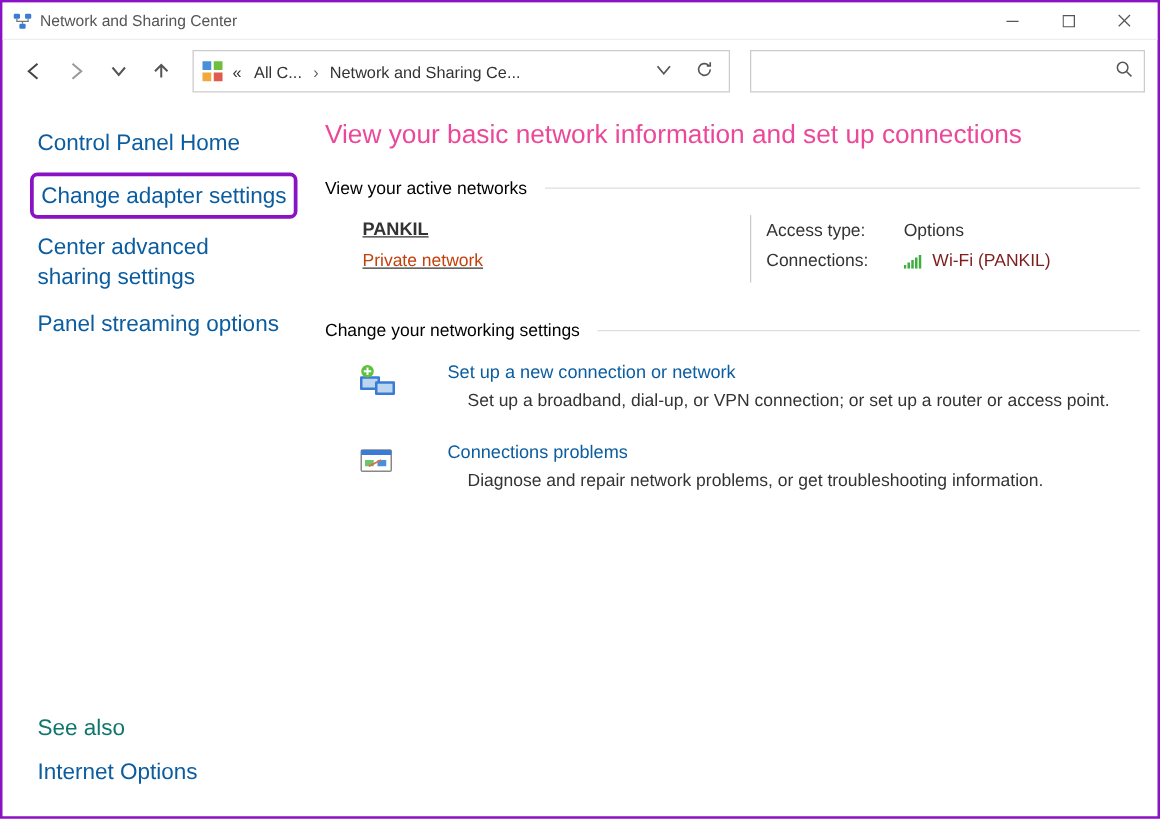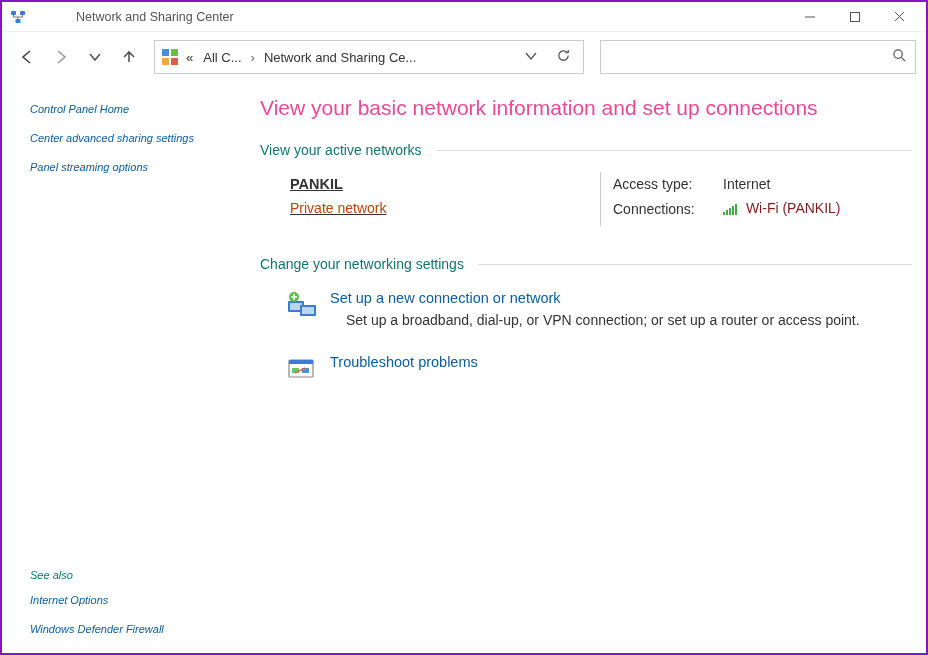--- a/index.html
+++ b/index.html
@@ -14,21 +14,20 @@
     border: 2px solid #8a12c4;
     overflow: hidden;
   }
   .titlebar {
     height: 30px;
     display: flex;
     align-items: center;
     padding: 0 4px 0 8px;
     background: #fff;
     border-bottom: 1px solid #eee;
-    gap: 44px;
   }
   .titlebar .appicon {
     width: 16px; height: 16px;
     margin-right: 6px;
     position: relative;
   }
   .appicon svg { display:block; }
   .titlebar .title {
     flex: 1;
     color: #555;
@@ -90,22 +89,21 @@
   .searchbox .sicon { color:#555; }
   .body {
     display: flex;
     height: calc(100% - 80px);
   }
   .sidebar {
     width: 250px;
     padding: 20px 12px 10px 28px;
     display: flex;
     flex-direction: column;
-    font-size: 11px;
-    font-style: italic;
+    font-size: 18px;
   }
   .sidelink {
     color: #0b5da0;
     margin-bottom: 14px;
     line-height: 1.35;
     cursor: pointer;
     width: fit-content;
   }
   .sidelink.highlight {
     border: 3px solid #8a12c4;
@@ -130,21 +128,21 @@
     font-size: 21px;
     font-weight: 400;
     margin-bottom: 22px;
   }
   .section {
     display: flex;
     align-items: center;
     margin-bottom: 16px;
   }
   .section-label {
-    color: #0f766e;
+    color: #000000;
     font-size: 14px;
     padding-right: 10px;
     white-space: nowrap;
   }
   .hr {
     flex: 1;
     height: 1px;
     background: #ddd;
     margin-left: 4px;
   }
@@ -168,31 +166,32 @@
   .netinfo-divider {
     width: 1px;
     background: #ccc;
     align-self: stretch;
     margin: -4px 0 0 0;
   }
   .netinfo-right {
     padding-left: 12px;
     font-size: 14px;
   }
-  .row { display:flex; margin-bottom:8px;align-items:center; }
+  .row { display:flex; margin-bottom:8px; }
   .row .lbl { width: 110px; color:#333; }
   .row .val { color:#333; }
   .linkblue { color:#7f1d1d; cursor:pointer; }
   .sigicon { display:inline-block; vertical-align:-2px; margin-right:4px; }
   .settings-list {
     padding: 2px 0 0 26px;
   }
   .setting-item {
     display: flex;
     margin-bottom: 26px;
+    gap: 28px;
   }
   .setting-icon {
     width: 32px; height: 32px;
     margin-right: 12px;
     margin-top: 2px;
     flex-shrink: 0;
   }
   .setting-title {
     color: #0b5da0;
     font-size: 14.5px;
@@ -294,46 +293,46 @@
           <circle cx="6.5" cy="6.5" r="4.5" fill="none" stroke="#555" stroke-width="1.3"></circle>
           <line x1="10" y1="10" x2="14" y2="14" stroke="#555" stroke-width="1.3"></line>
         </svg>
     </span>
   </div>
 </div>
 
 <div class="body">
   <div class="sidebar">
     <div class="sidelink">Control Panel Home</div>
+    <div class="sidelink highlight">Change adapter settings</div>
     <div class="sidelink" style="max-width:180px">Center advanced sharing settings</div>
     <div class="sidelink">Panel streaming options</div>
     <div class="spacer"></div>
     <div class="seealso">See also</div>
     <div class="sidelink">Internet Options</div>
-    <div class="sidelink" style="margin-bottom:6px">Windows Defender Firewall</div>
   </div>
 
   <div class="content">
     <div class="heading">View your basic network information and set up connections</div>
 
     <div class="section">
       <span class="section-label">View your active networks</span>
       <span class="hr"></span>
     </div>
 
     <div class="netinfo">
       <div class="netinfo-left">
         <div class="netname">PANKIL</div>
         <div class="nettype">Private network</div>
       </div>
       <div class="netinfo-divider"></div>
       <div class="netinfo-right">
         <div class="row">
           <span class="lbl">Access type:</span>
-          <span class="val">Internet</span>
+          <span class="val">Options</span>
         </div>
         <div class="row">
           <span class="lbl">Connections:</span>
           <span class="val">
             <span class="sigicon">
               <svg width="15" height="12" viewBox="0 0 15 12">
                 <rect x="0" y="9" width="2" height="3" fill="#3fae3f"></rect>
                 <rect x="3" y="7" width="2" height="5" fill="#3fae3f"></rect>
                 <rect x="6" y="5" width="2" height="7" fill="#3fae3f"></rect>
                 <rect x="9" y="3" width="2" height="9" fill="#3fae3f"></rect>
@@ -373,18 +372,19 @@
         <div class="setting-icon">
           <svg width="32" height="28" viewBox="0 0 32 28">
             <rect x="3" y="4" width="24" height="17" rx="1" fill="#fff" stroke="#888" stroke-width="1.2"></rect>
             <rect x="3" y="4" width="24" height="4" fill="#3a7bd5"></rect>
             <rect x="6" y="12" width="7" height="5" fill="#6fc36f"></rect>
             <rect x="16" y="12" width="7" height="5" fill="#4a90d9"></rect>
             <path d="M9 17 L19 12" stroke="#d96e4a" stroke-width="1.4"></path>
           </svg>
         </div>
         <div>
-          <div class="setting-title">Troubleshoot problems</div>
+          <div class="setting-title">Connections problems</div>
+          <div class="setting-desc">Diagnose and repair network problems, or get troubleshooting information.</div>
         </div>
       </div>
     </div>
   </div>
 </div>
 
 </body></html>

